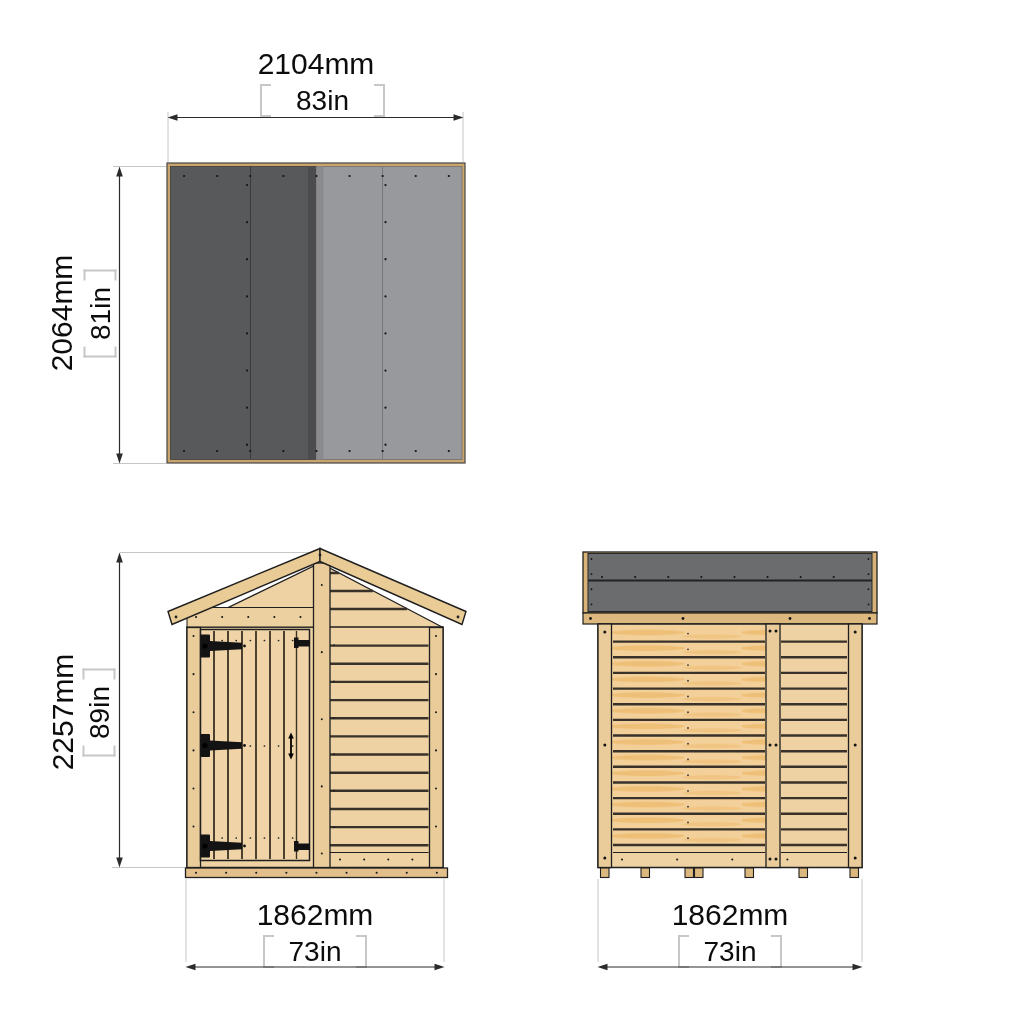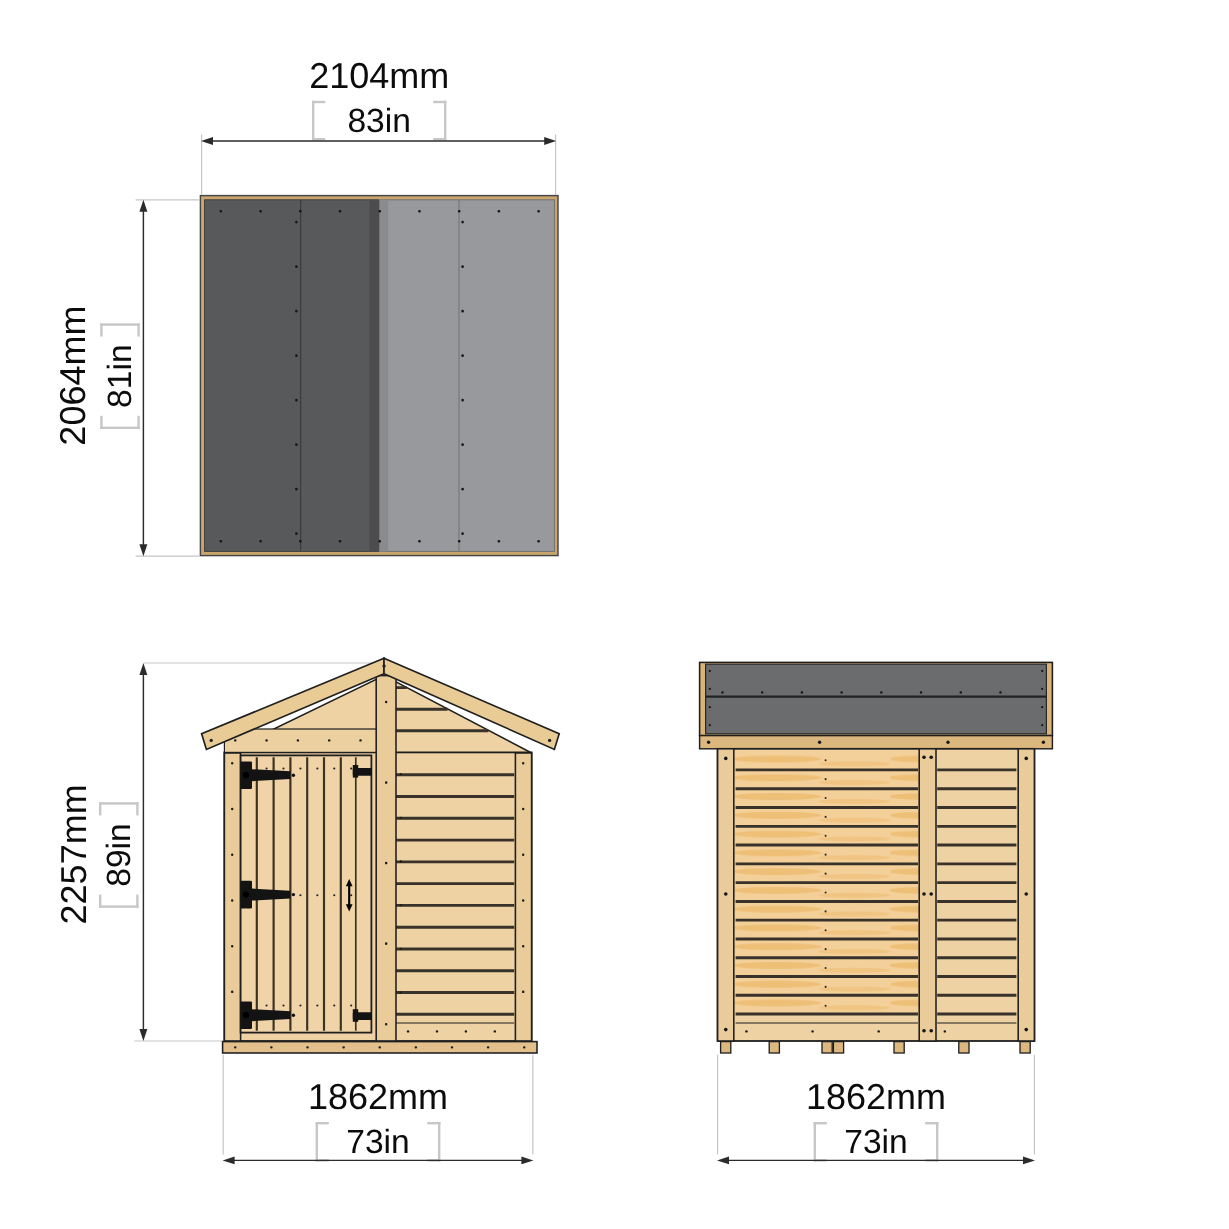--- a/index.html
+++ b/index.html
@@ -15,21 +15,21 @@
   .bracket::before{left:0;border-right:none;}
   .bracket::after{right:0;border-left:none;}
   .rot{transform:rotate(-90deg);}
 </style>
 </head>
 <body>
 
 <div class="canvas">
 
   <div class="dimtext" style="left:166px;top:47px;width:300px;">2104mm</div>
-  <div class="bracket" style="left:260px;top:84px;width:112px;">83in</div>
+  <div class="bracket" style="left:260px;top:84px;width:125px;">83in</div>
   <div class="dimtext rot" style="left:-13px;top:296px;width:150px;">2064mm</div>
   <div class="bracket rot" style="left:56px;top:297px;width:88px;">81in</div>
 
   <svg style="left:100px;top:100px;" width="380" height="375" viewBox="100 100 380 375">
 
     <g>
       <path d="M168 112V162M463 112V162" stroke="#c6c6c6" stroke-width="1"></path>
       <path d="M172 117.5H459" stroke="#2b2b2b" stroke-width="1.2"></path>
       <polygon points="167.5,117.5 177.5,114.2 177.5,120.8" fill="#2b2b2b"></polygon>
       <polygon points="463.5,117.5 453.5,114.2 453.5,120.8" fill="#2b2b2b"></polygon>

